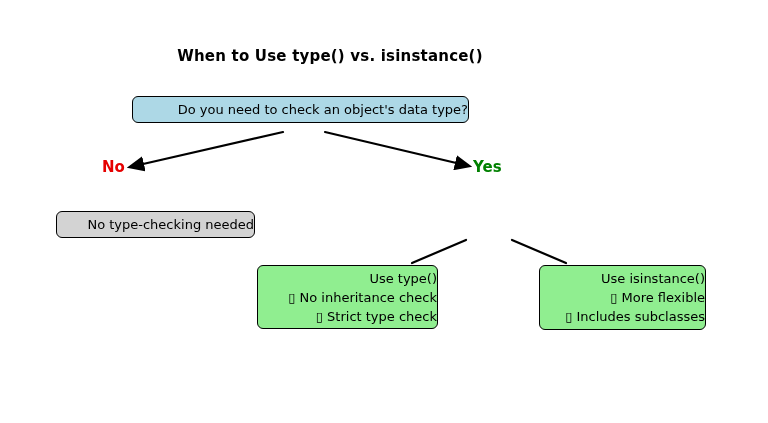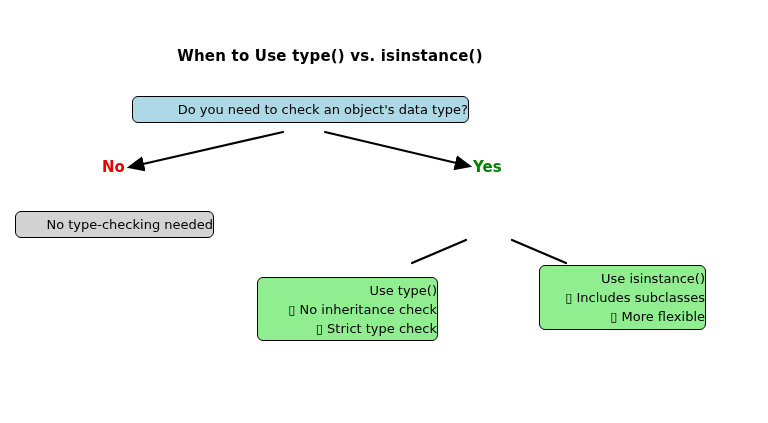--- a/index.html
+++ b/index.html
@@ -40,27 +40,27 @@
     border-radius: 6px;
     display: flex;
     flex-direction: column;
     align-items: flex-end;
     justify-content: center;
     text-align: center;
     font-size: 13px;
     line-height: 19px;
   }
   .node.question { background: var(--question-fill, #add8e6); }
-  .node.result   { background: var(--result-fill, #d3d3d3); }
+  .node.result   { background: var(--result-fill, #d3d3d3); margin-left: 41px; }
   .node.recommend{ background: var(--recommend-fill, #90ee90); }
 
   .node.root-q { left: 132px; top: 96px;  width: 337px; height: 27px; }
   .node.no-res { left: 15px;  top: 211px; width: 199px; height: 27px; }
   .node.inh-q  { left: 382px; top: 192px; width: 208px; height: 47px; }
-  .node.rec-l  { left: 257px; top: 265px; width: 181px; height: 64px; margin-top: 12px; }
+  .node.rec-l  { left: 257px; top: 265px; width: 181px; height: 64px; }
   .node.rec-r  { left: 539px; top: 265px; width: 167px; height: 65px; }
 
   .edge-label {
     position: absolute;
     font-size: 15px;
     font-weight: bold;
   }
   .edge-label.no  { left: 102px; top: 158px; color: var(--no-label, #e60000); }
   .edge-label.yes { left: 473px; top: 158px; color: var(--yes-label, #008000); }
 </style>
@@ -96,17 +96,17 @@
 
 
   <div class="node recommend rec-l">
     <div>Use type()</div>
     <div>▯ No inheritance check</div>
     <div>▯ Strict type check</div>
   </div>
 
   <div class="node recommend rec-r">
     <div>Use isinstance()</div>
+    <div>▯ More flexible</div>
     <div>▯ Includes subclasses</div>
-    <div>▯ More flexible</div>
   </div>
 
 </div>
 
 </body></html>

